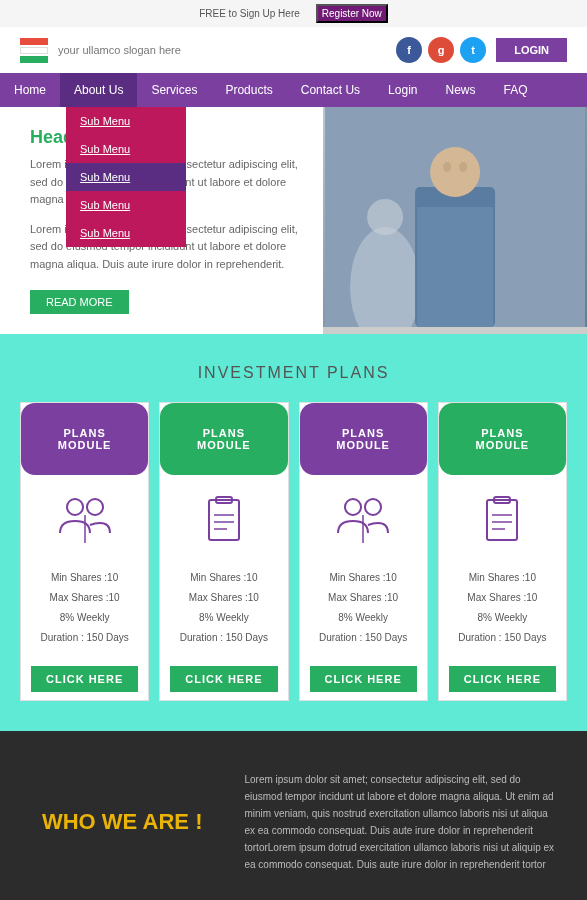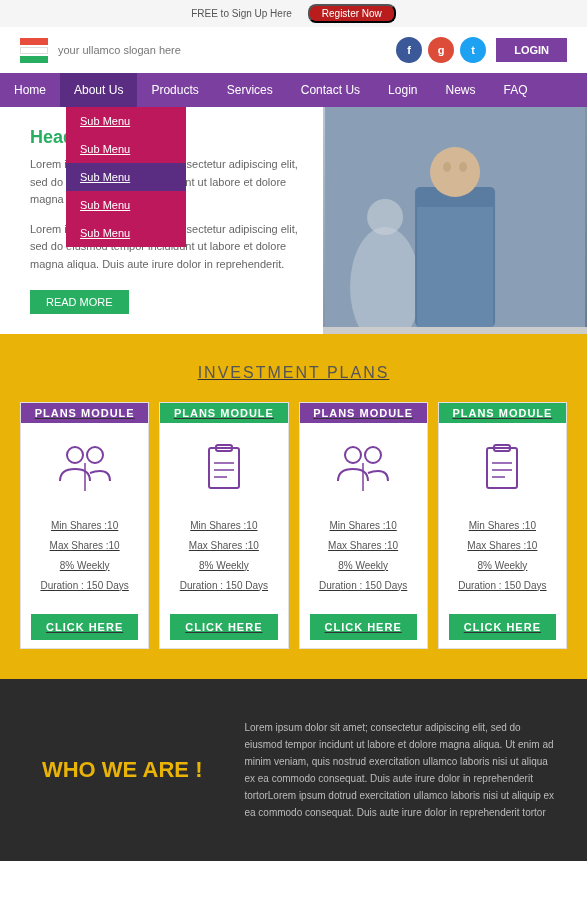--- a/index.html
+++ b/index.html
@@ -1,21 +1,21 @@
 <!DOCTYPE html>
 <html><head>
   <meta charset="utf-8">
   <style>
     * { margin: 0; padding: 0; box-sizing: border-box; }
     body { font-family: Arial, sans-serif; font-size: 12px; color: #333; width: 587px; background: #fff; overflow-x: hidden; }
 
     
     .top-bar { background: #f5f5f5; display: flex; justify-content: center; align-items: center; gap: 16px; padding: 4px 0; font-size: 10px; }
     .top-bar-free { color: #555; }
-    .top-bar-register { background: #b91c1c; color: #fff; padding: 2px 12px; font-size: 10px; cursor: pointer; border-radius: 8px; }
+    .top-bar-register { background: #701a75; color: #fff; padding: 2px 4px; font-size: 10px; cursor: pointer; }
 
     
     .header { display: flex; align-items: center; justify-content: space-between; padding: 10px 20px; background: #fff; }
     .logo-area { display: flex; align-items: center; gap: 10px; }
     .logo-flag { display: flex; flex-direction: column; gap: 2px; }
     .flag-stripe { width: 28px; height: 7px; }
     .flag-red { background: #e74c3c; }
     .flag-white { background: #fff; border: 1px solid #ddd; }
     .flag-green { background: #27ae60; }
     .logo-text h1 { font-size: 18px; font-weight: bold; color: #333; letter-spacing: 1px; }
@@ -43,25 +43,25 @@
     .hero-heading { color: #27ae60; font-size: 18px; font-weight: bold; margin-bottom: 8px; }
     .hero-text { font-size: 11px; color: #666; line-height: 1.6; margin-bottom: 12px; }
     .read-more-btn { background: #27ae60; color: #fff; padding: 6px 16px; font-size: 11px; cursor: pointer; border: none; margin-top: 4px; }
     .hero-right { flex: 0 0 45%; background: #ccc; position: relative; overflow: hidden; }
     
     .person-img { width: 100%; height: 220px; background: 
       radial-gradient(circle at 65% 20%, #d4b896 0%, #c4a882 15%, transparent 16%),
       linear-gradient(to bottom, #7b9fcd 25%, #5a7fb0 60%, #4a6a9a 100%); }
 
     
-    .investment-section { padding: 30px 20px; background: #eab308; text-align: center; text-decoration: underline; }
+    .investment-section { padding: 30px 20px; background: #5eead4; text-align: center; }
     .investment-title { font-size: 16px; color: #555; letter-spacing: 2px; margin-bottom: 20px; font-weight: normal; }
     .plans-grid { display: flex; gap: 10px; justify-content: center; flex-wrap: nowrap; }
     .plan-card { flex: 1; background: #fff; border: 1px solid #e0e0e0; min-width: 0; }
-    .plan-header { padding: 4px; color: #fff; font-size: 11px; font-weight: bold; text-align: center; letter-spacing: 1px; }
+    .plan-header { padding: 24px; color: #fff; font-size: 11px; font-weight: bold; text-align: center; letter-spacing: 1px; border-radius: 14px; }
     .plan-header.purple { background: #7b3fa0; }
     .plan-header.green { background: #27ae60; }
     .plan-icon { padding: 20px 10px; text-align: center; }
     .plan-icon svg { width: 60px; height: 50px; }
     .plan-details { padding: 0 10px 10px; font-size: 10px; color: #555; line-height: 2; }
     .plan-btn { display: block; margin: 8px 10px; padding: 7px; background: #27ae60; color: #fff; text-align: center; font-size: 11px; font-weight: bold; cursor: pointer; letter-spacing: 1px; }
 
     
     .who-section { background: #2c2c2c; display: flex; align-items: center; padding: 40px 30px; gap: 30px; }
     .who-left { flex: 0 0 35%; text-align: center; }
@@ -102,22 +102,22 @@
   <div class="nav-item about-active dropdown">
     About Us
     <div class="dropdown-menu">
       <div class="dd-item">Sub Menu</div>
       <div class="dd-item">Sub Menu</div>
       <div class="dd-item selected">Sub Menu</div>
       <div class="dd-item">Sub Menu</div>
       <div class="dd-item">Sub Menu</div>
     </div>
   </div>
+  <div class="nav-item">Services</div>
   <div class="nav-item">Products</div>
-  <div class="nav-item">Services</div>
   <div class="nav-item">Contact Us</div>
   <div class="nav-item">Login</div>
   <div class="nav-item">News</div>
   <div class="nav-item">FAQ</div>
 </div>
 
 <div class="hero">
   <div class="hero-left">
     <h2 class="hero-heading">Heading Here</h2>
     <p class="hero-text">Lorem ipsum dolor sit amet, consectetur adipiscing elit, sed do eiusmod tempor incididunt ut labore et dolore magna aliqua.</p>

